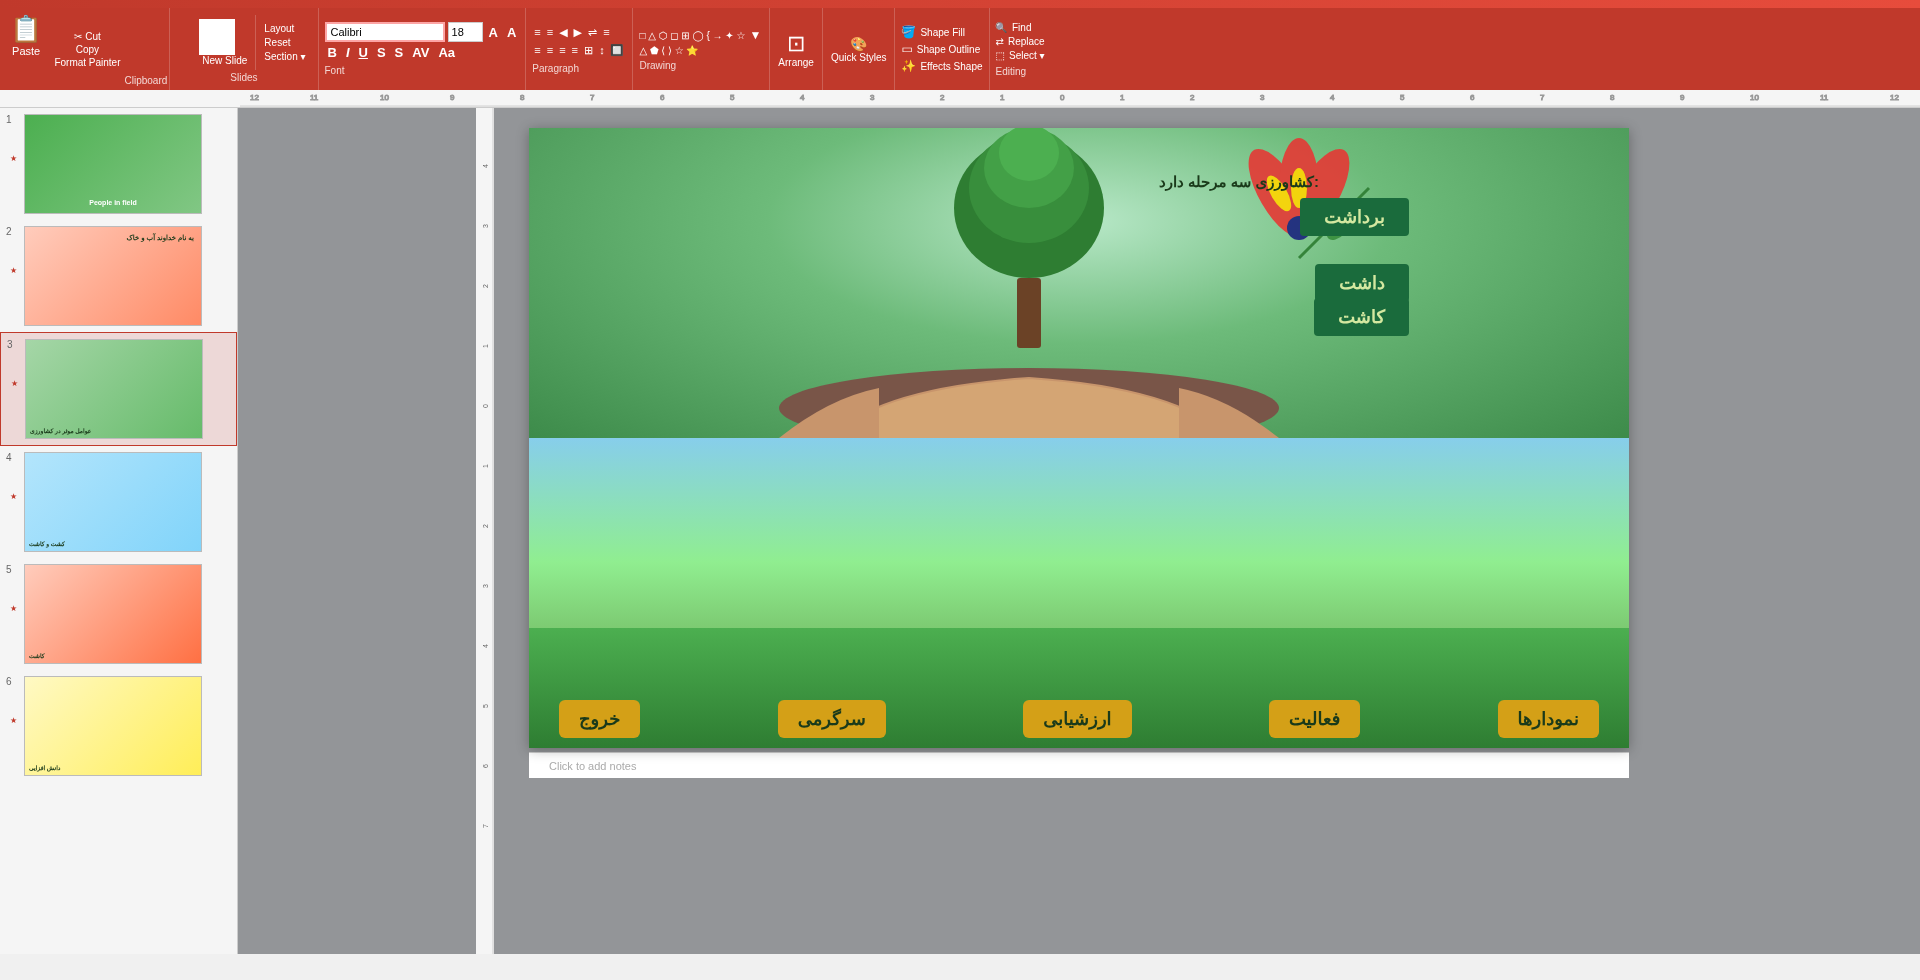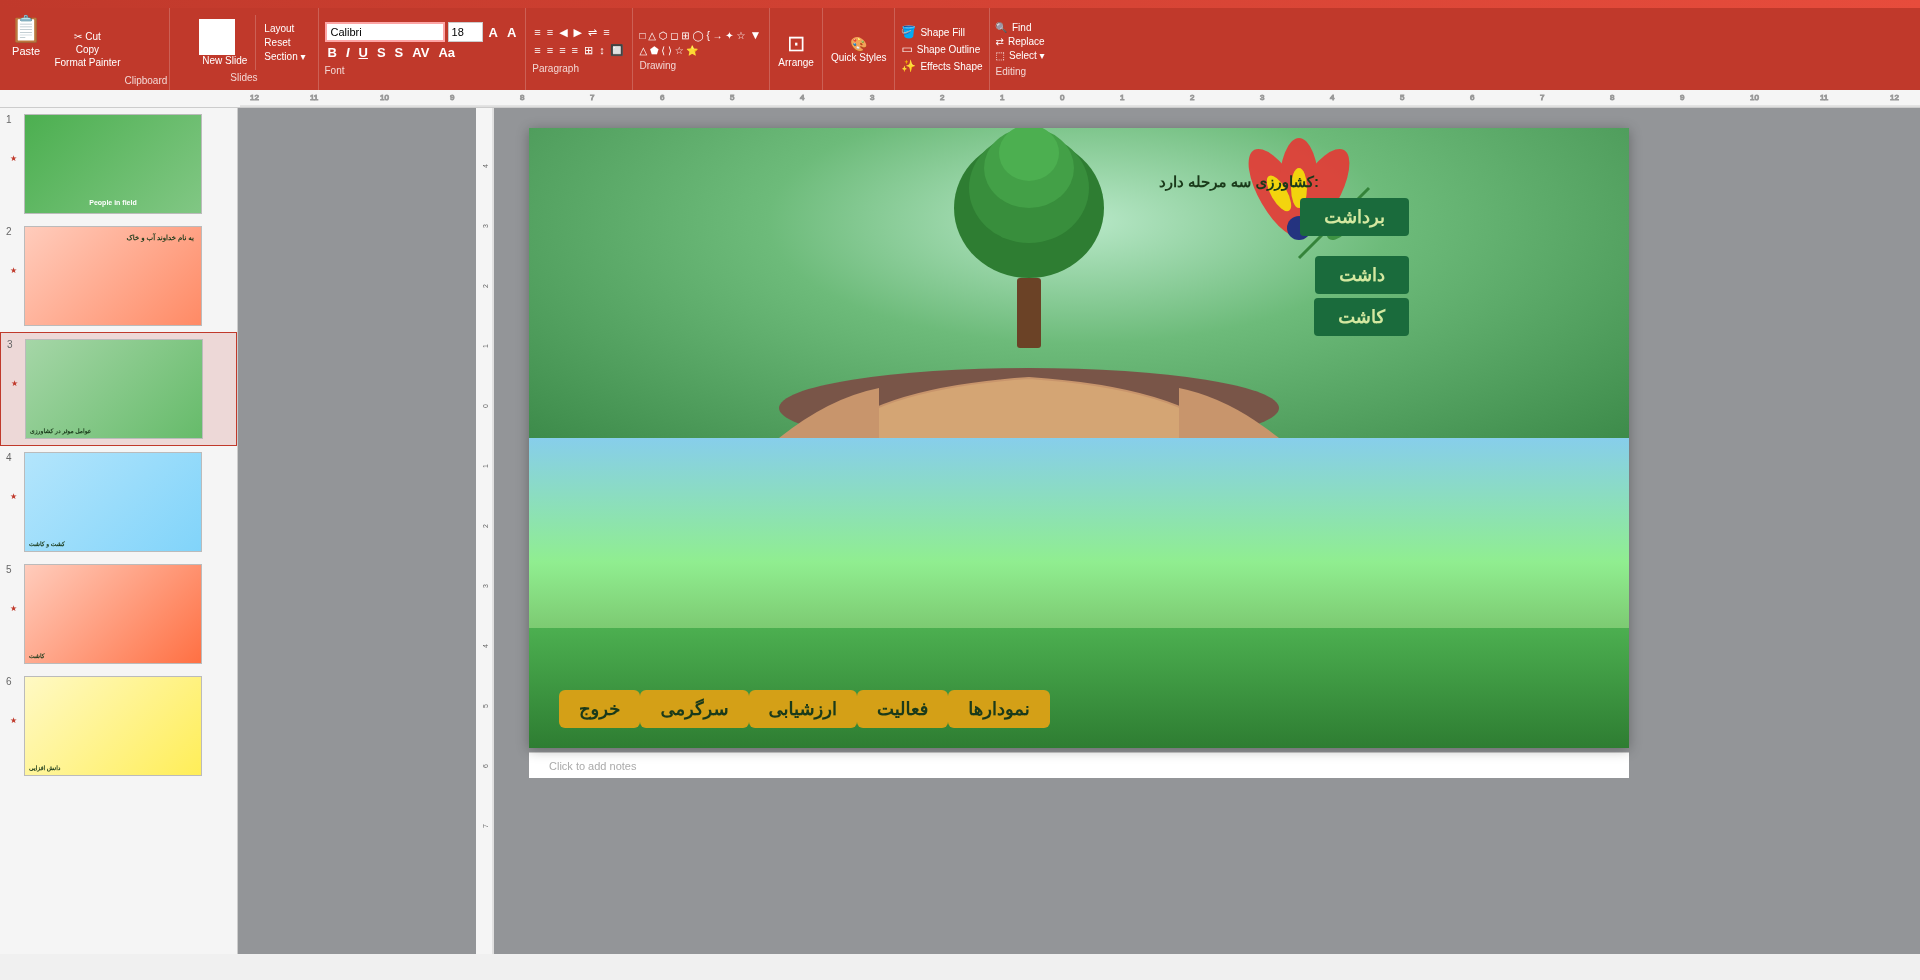--- a/index.html
+++ b/index.html
@@ -321,21 +321,21 @@
       color: #d4e8a0;
       font-size: 18px;
       font-weight: bold;
       padding: 8px 24px;
       text-align: center;
       border-radius: 4px;
       font-family: Arial, sans-serif;
     }
 
     .box-harvest { top: 70px; }
-    .box-grow { top: 128px; }
+    .box-grow { top: 136px; }
     .box-plant { top: 170px; }
 
     
     .farm-label {
       position: absolute;
       right: 310px;
       top: 45px;
       color: #1a3a1a;
       font-size: 15px;
       font-weight: bold;
@@ -370,24 +370,24 @@
       top: 0;
       right: 230px;
       width: 200px;
       height: 200px;
       opacity: 0.9;
     }
 
     
     .bottom-labels {
       position: absolute;
-      bottom: 20px;
+      bottom: 10px;
       left: 0; right: 0;
       display: flex;
-      justify-content: flex-start;
+      justify-content: space-between;
       align-items: center;
       z-index: 6;
       padding: 0 30px;
     }
 
     .bottom-label-btn {
       background: #d4a017;
       color: #1a3a1a;
       font-size: 18px;
       font-weight: bold;

